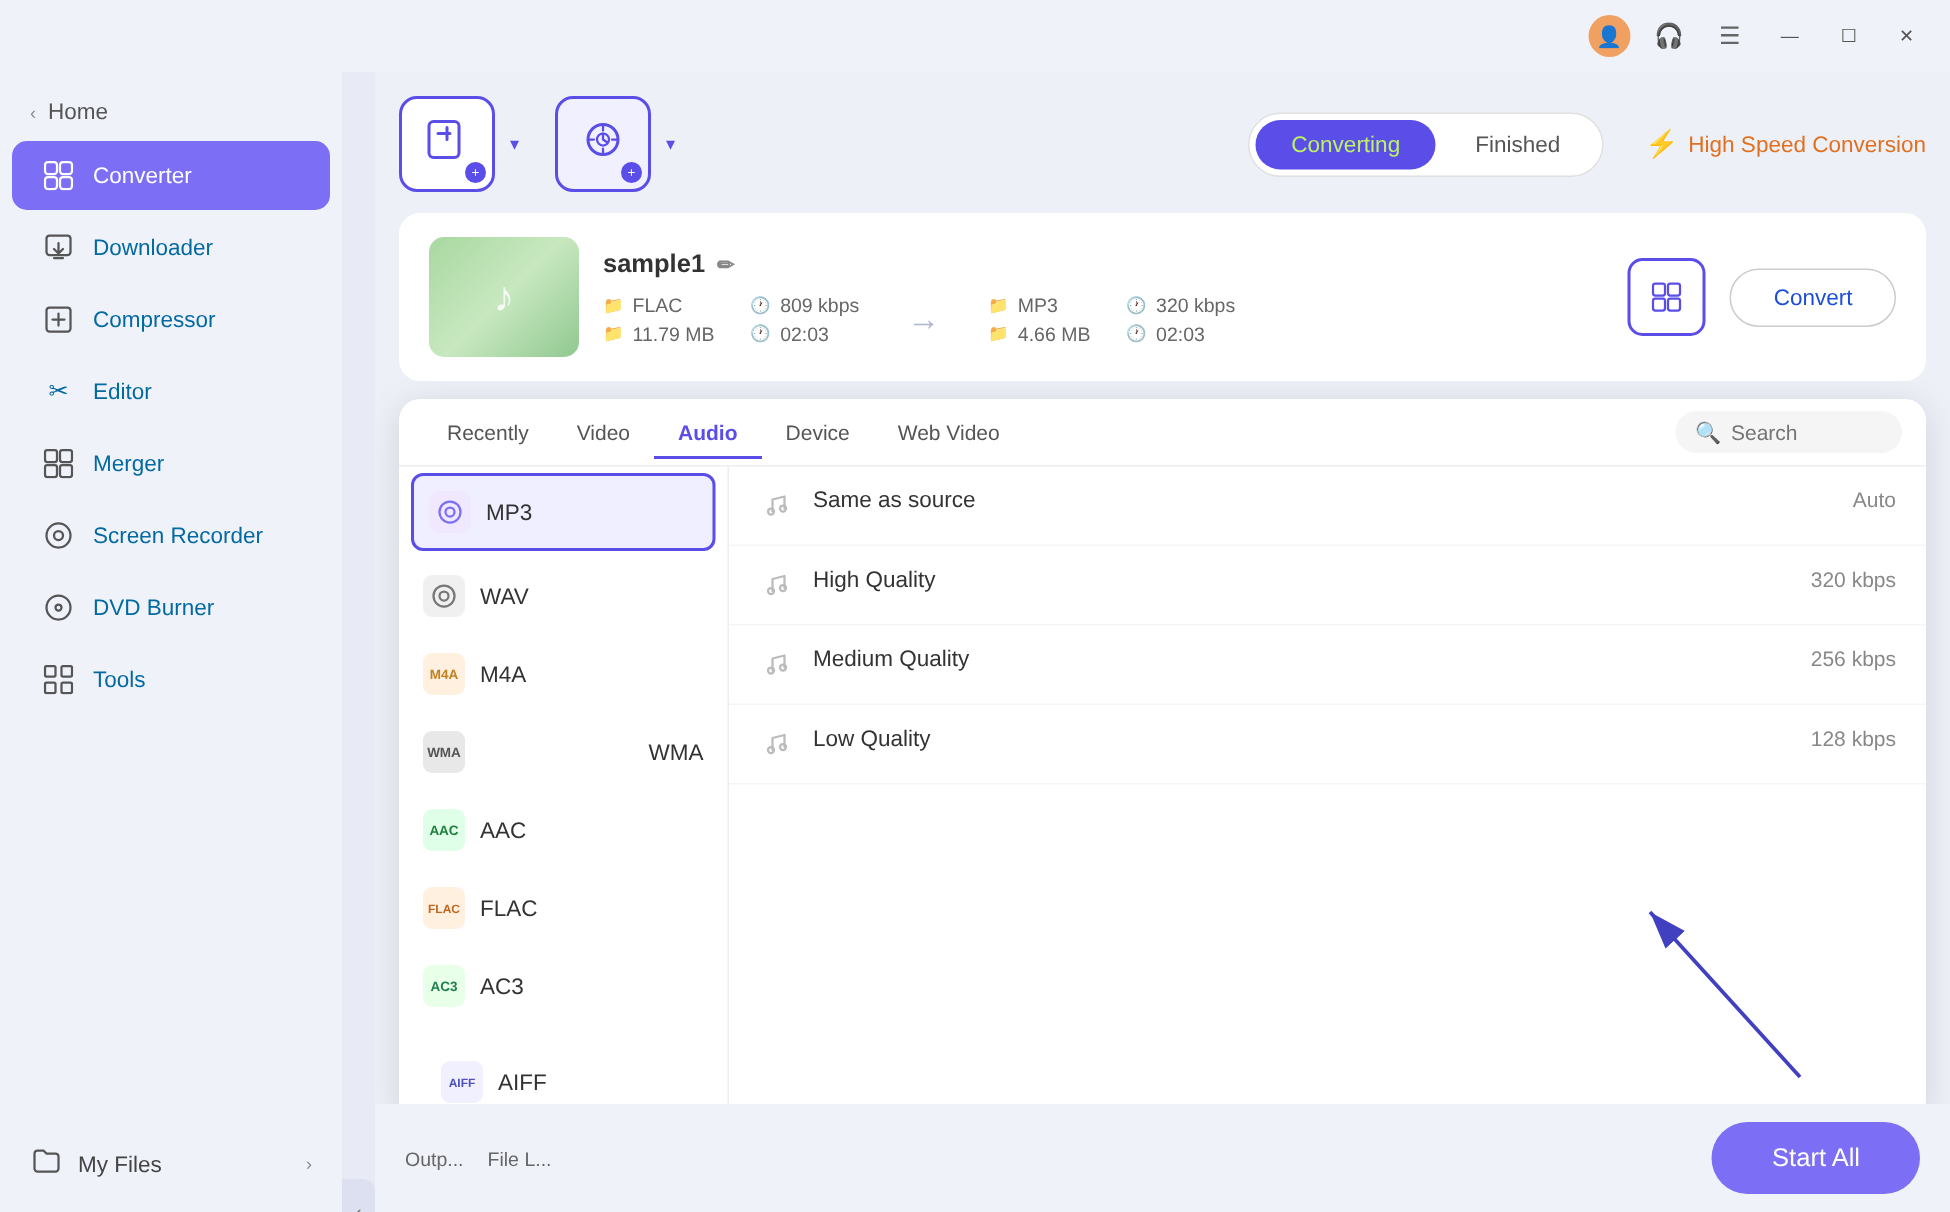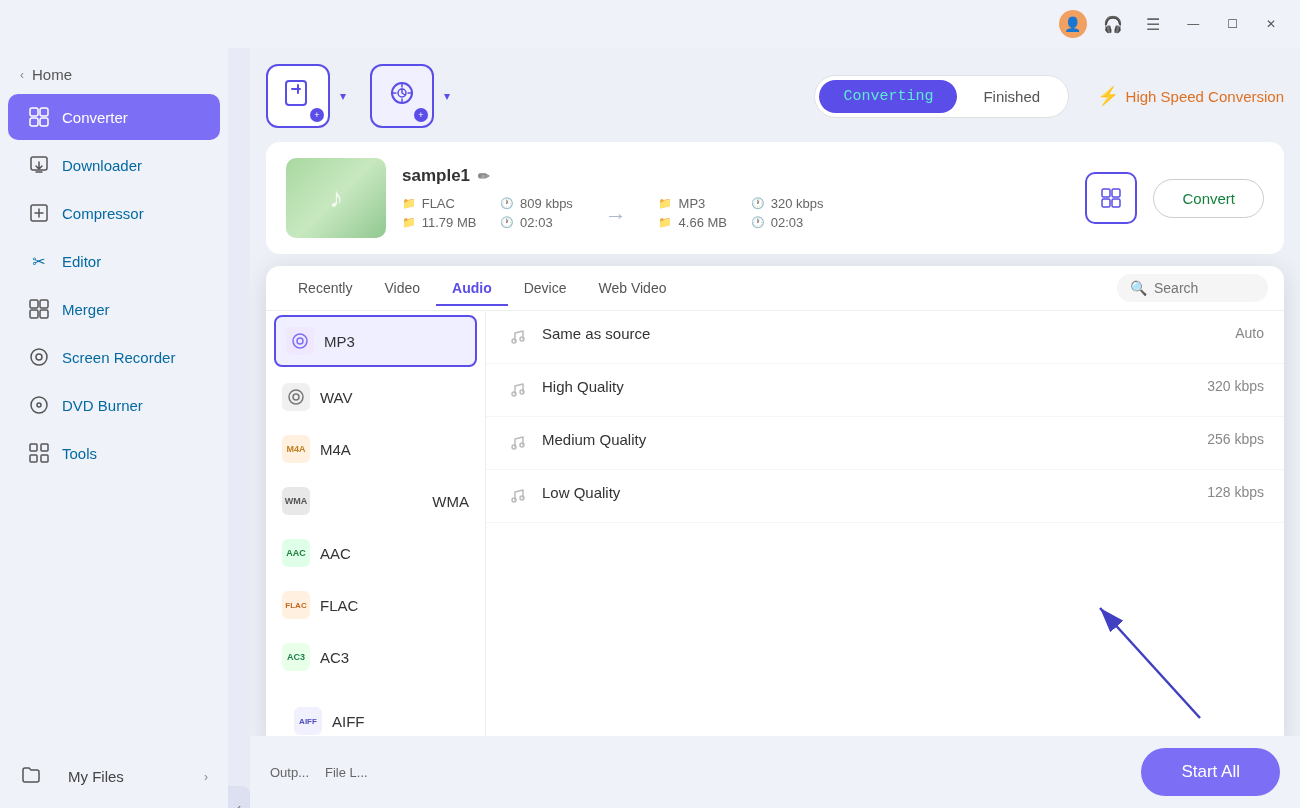--- a/index.html
+++ b/index.html
@@ -84,21 +84,21 @@
     .sidebar-item .icon {
       width: 22px; height: 22px;
       display: flex; align-items: center; justify-content: center;
       font-size: 16px;
       flex-shrink: 0;
     }
     .sidebar-spacer { flex: 1; }
     .sidebar-myfiles {
       display: flex;
       align-items: center;
-      gap: 28px;
+      gap: 12px;
       padding: 12px 20px;
       color: #444;
       font-size: 15px;
       cursor: pointer;
     }
     .sidebar-myfiles .arrow-right { margin-left: auto; font-size: 12px; color: #888; }
 
     
     .collapse-btn {
       position: absolute;
@@ -172,22 +172,21 @@
     }
     .convert-tab {
       padding: 8px 24px;
       border-radius: 20px;
       cursor: pointer;
       font-size: 15px;
       color: #555;
     }
     .convert-tab.active {
       background: #5b4de8;
-      color: #5eead4;
-      font-family: Liberation Mono, monospace;
+      color: #bef264;
     }
     .high-speed-btn {
       display: flex; align-items: center; gap: 6px;
       color: #e07020;
       font-size: 15px;
       font-weight: 500;
       cursor: pointer;
       margin-left: 16px;
     }
     .lightning-icon { font-size: 18px; color: #e07020; }
@@ -243,21 +242,21 @@
       display: flex; align-items: center; justify-content: center;
       cursor: pointer; color: #5b4de8; font-size: 16px;
     }
     .convert-btn {
       background: white;
       border: 1.5px solid #ccc;
       border-radius: 24px;
       padding: 10px 28px;
       font-size: 15px;
       cursor: pointer;
-      color: #15803d;
+      color: #1d4ed8;
       font-weight: 500;
     }
     .format-tab {
       padding: 8px 16px;
       font-size: 14px;
       color: #555;
       cursor: pointer;
       border-bottom: 2px solid transparent;
       margin-bottom: -1px;
     }

